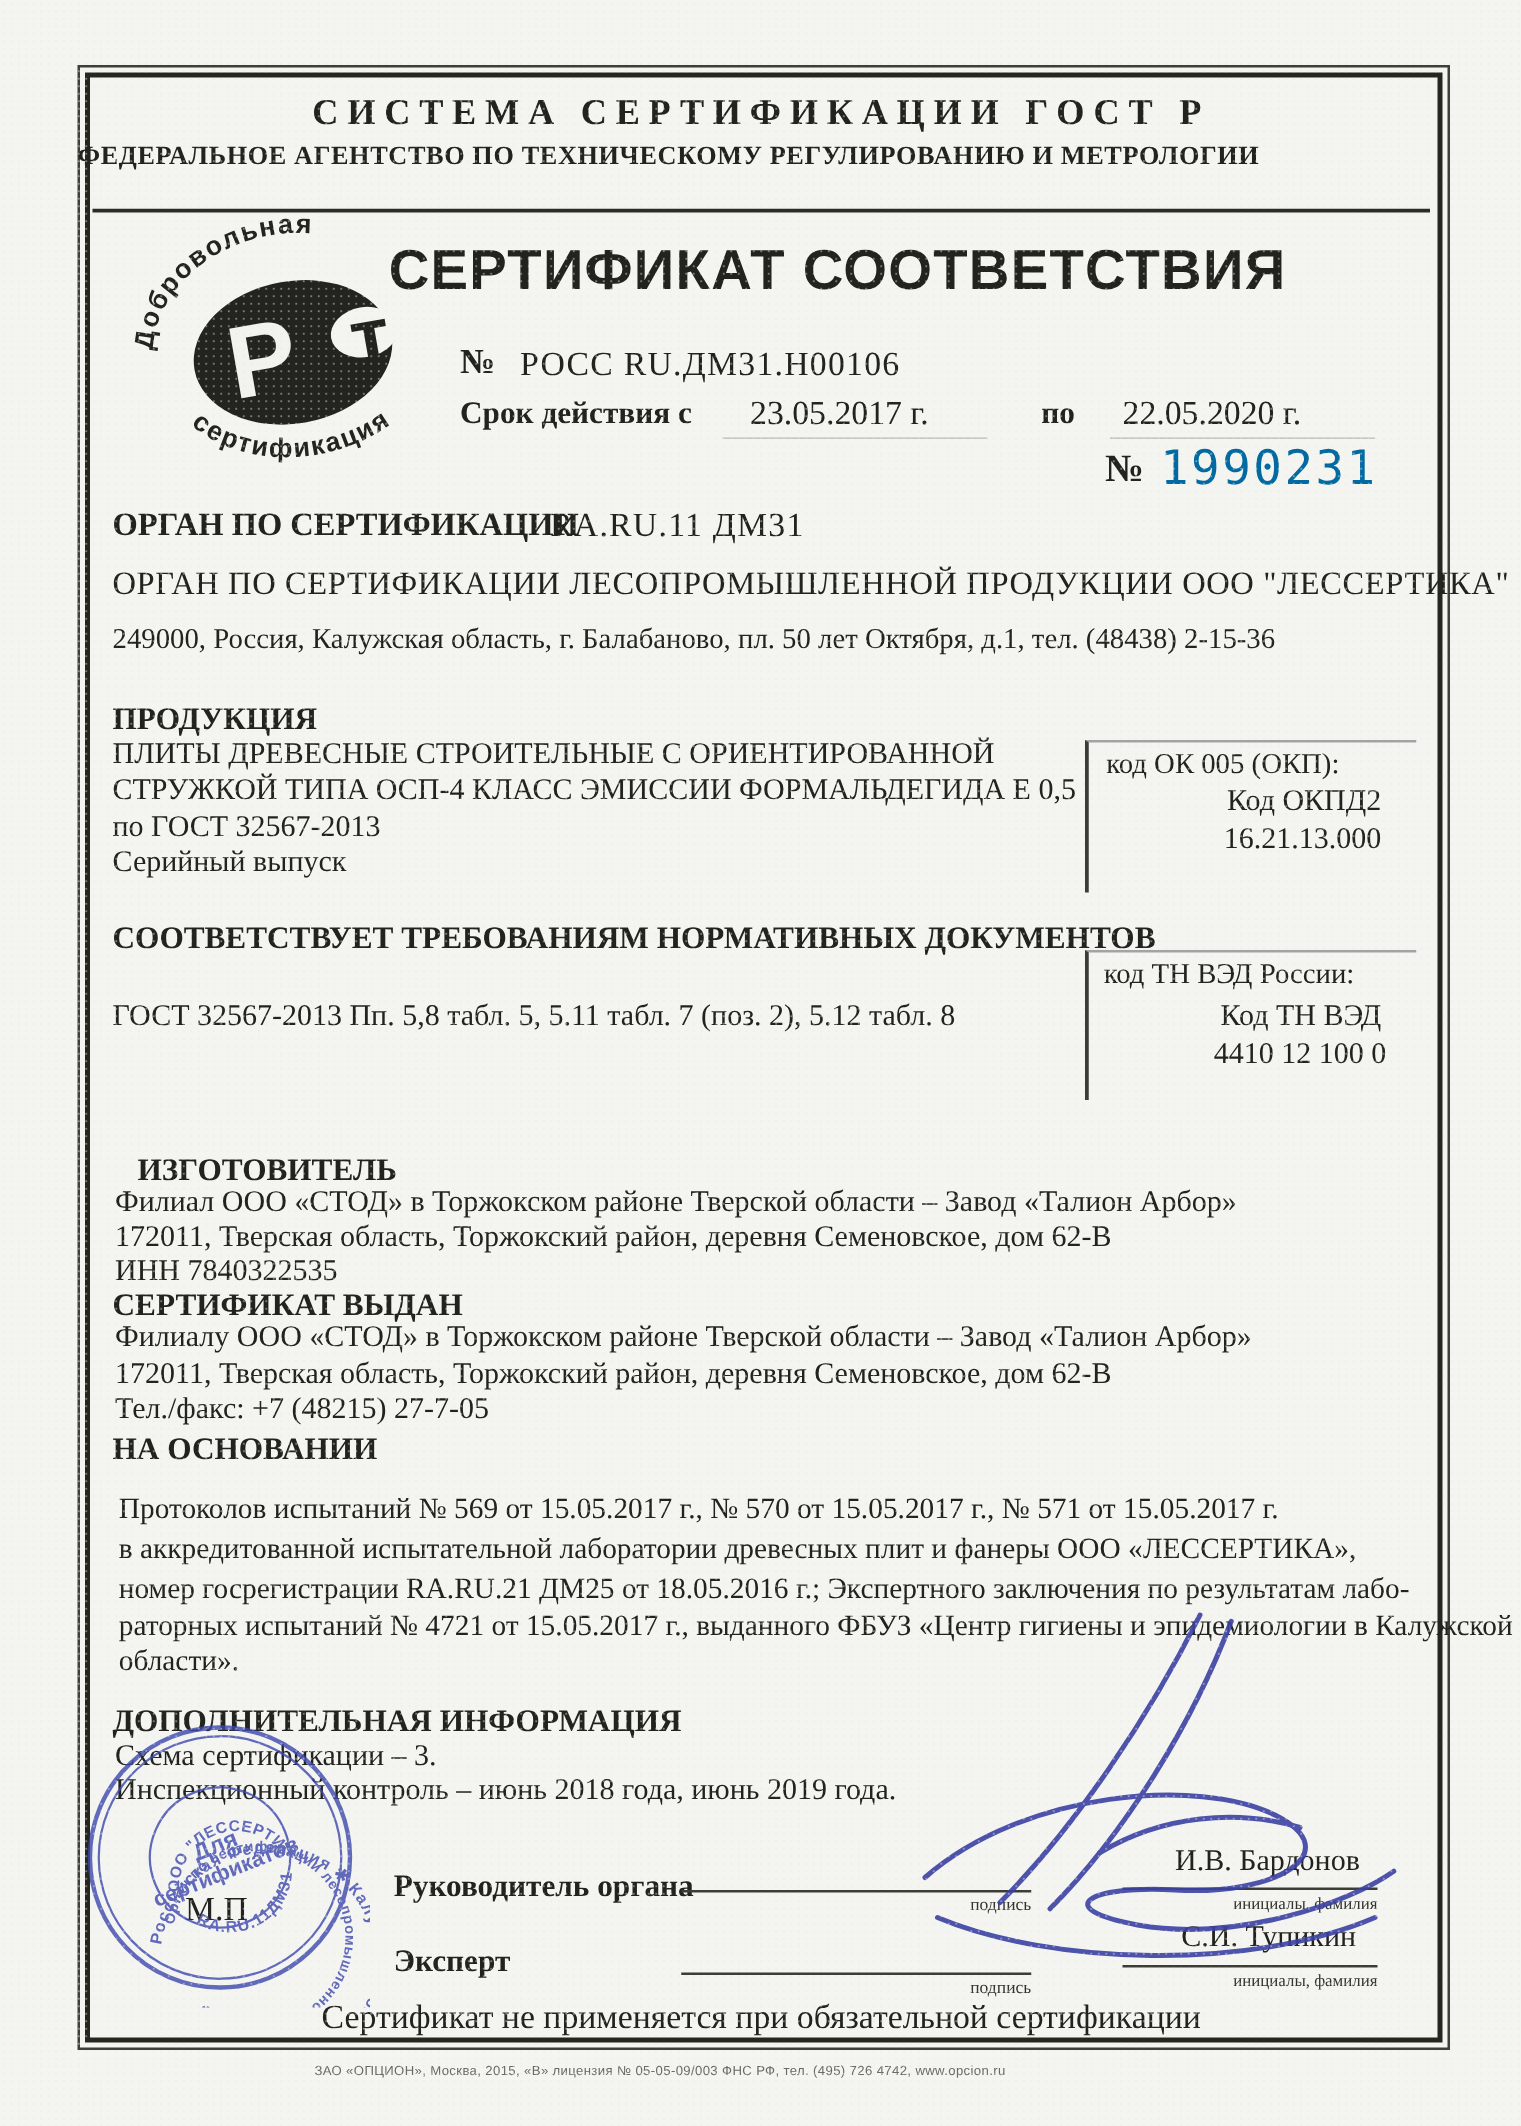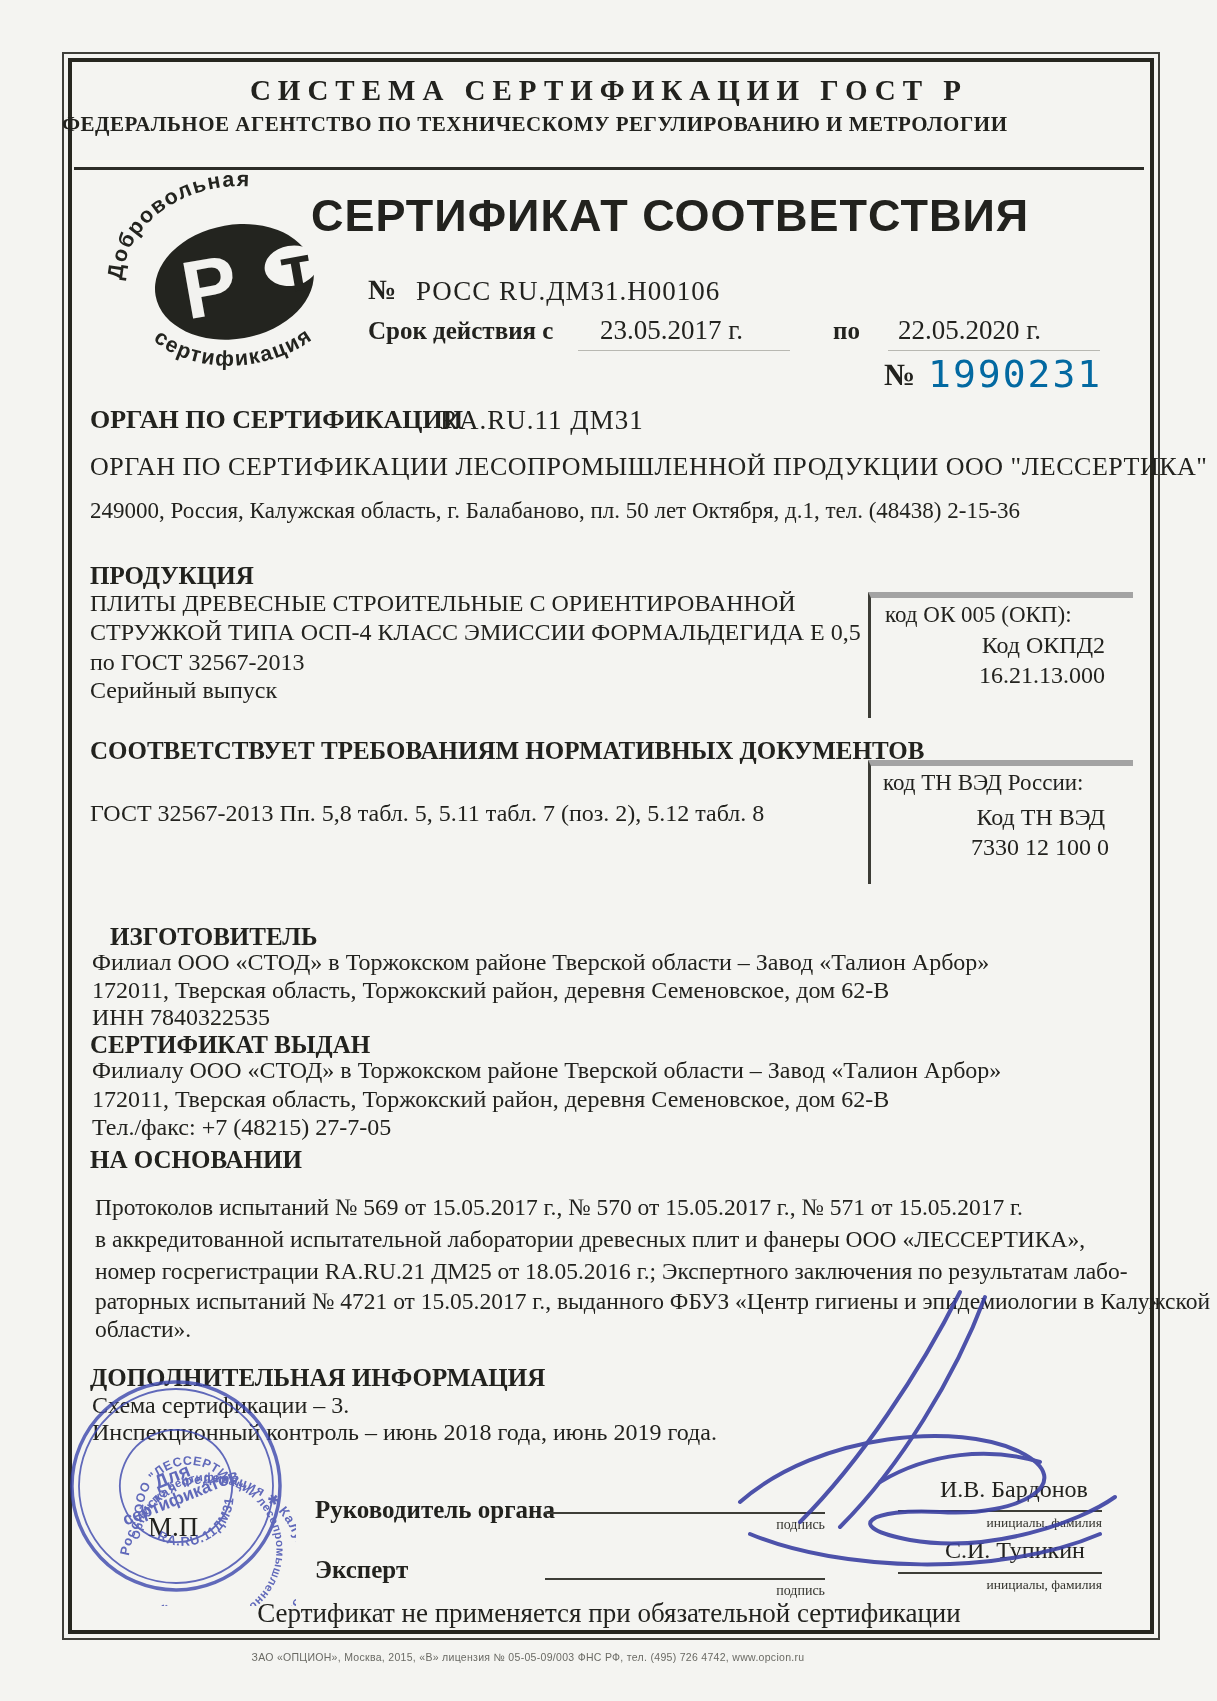--- a/index.html
+++ b/index.html
@@ -16,21 +16,21 @@
   .abs{position:absolute;white-space:nowrap;}
   .b{font-weight:bold;}
   .sans{font-family:"Liberation Sans", sans-serif;}
   .mono{font-family:"DejaVu Sans Mono", monospace;}
   .frame{position:absolute;left:62px;top:52px;width:1094px;height:1584px;border:2px solid #3f3f3a;}
   .frame-inner{position:absolute;inset:4px;border:4px solid #26261f;}
   .rule{position:absolute;background:#2c2c27;}
   .thinline{position:absolute;background:#3d3d37;height:2px;}
   .faintline{position:absolute;background:#b8b8b2;height:1px;}
   .cap{font-size:14px;color:#33332d;text-align:right;}
-  .boxcode{position:absolute;border-top:6px solid #a3a3a3;border-left:3px solid #3c3c36;}
+  .boxcode{position:absolute;border-top:2px solid #a3a3a3;border-left:3px solid #3c3c36;}
   svg text{font-family:"Liberation Sans", sans-serif;}
 </style>
 </head>
 <body>
 
 <div class="page">
 
   <div class="frame">
     <div class="frame-inner"></div>
   </div>
@@ -89,21 +89,21 @@
     <div class="abs" style="right:28px;top:34px;font-size:24px;">Код ОКПД2</div>
     <div class="abs" style="right:28px;top:64px;font-size:24px;">16.21.13.000</div>
   </div>
 
   <div class="abs b" style="left:90px;top:737px;font-size:25px;">СООТВЕТСТВУЕТ ТРЕБОВАНИЯМ НОРМАТИВНЫХ ДОКУМЕНТОВ</div>
   <div class="abs" style="left:90px;top:800px;font-size:24px;">ГОСТ 32567-2013 Пп. 5,8 табл. 5, 5.11 табл. 7 (поз. 2), 5.12 табл. 8</div>
 
   <div class="boxcode" style="left:868px;top:760px;width:262px;height:118px;">
     <div class="abs" style="left:12px;top:4px;font-size:23px;">код ТН ВЭД России:</div>
     <div class="abs" style="right:28px;top:38px;font-size:24px;">Код ТН ВЭД</div>
-    <div class="abs" style="right:24px;top:68px;font-size:24px;">7330 12 100 0</div>
+    <div class="abs" style="right:24px;top:68px;font-size:24px;">4410 12 100 0</div>
   </div>
 
   <div class="abs b" style="left:90px;top:923px;font-size:25px;margin-left:20px;">ИЗГОТОВИТЕЛЬ</div>
   <div class="abs" style="left:92px;top:949px;font-size:24px;">Филиал ООО «СТОД» в Торжокском районе Тверской области – Завод «Талион Арбор»</div>
   <div class="abs" style="left:92px;top:977px;font-size:24px;">172011, Тверская область, Торжокский район, деревня Семеновское, дом 62-В</div>
   <div class="abs" style="left:92px;top:1004px;font-size:24px;">ИНН 7840322535</div>
 
   <div class="abs b" style="left:90px;top:1031px;font-size:25px;">СЕРТИФИКАТ ВЫДАН</div>
   <div class="abs" style="left:92px;top:1057px;font-size:24px;">Филиалу ООО «СТОД» в Торжокском районе Тверской области – Завод «Талион Арбор»</div>
   <div class="abs" style="left:92px;top:1086px;font-size:24px;">172011, Тверская область, Торжокский район, деревня Семеновское, дом 62-В</div>

